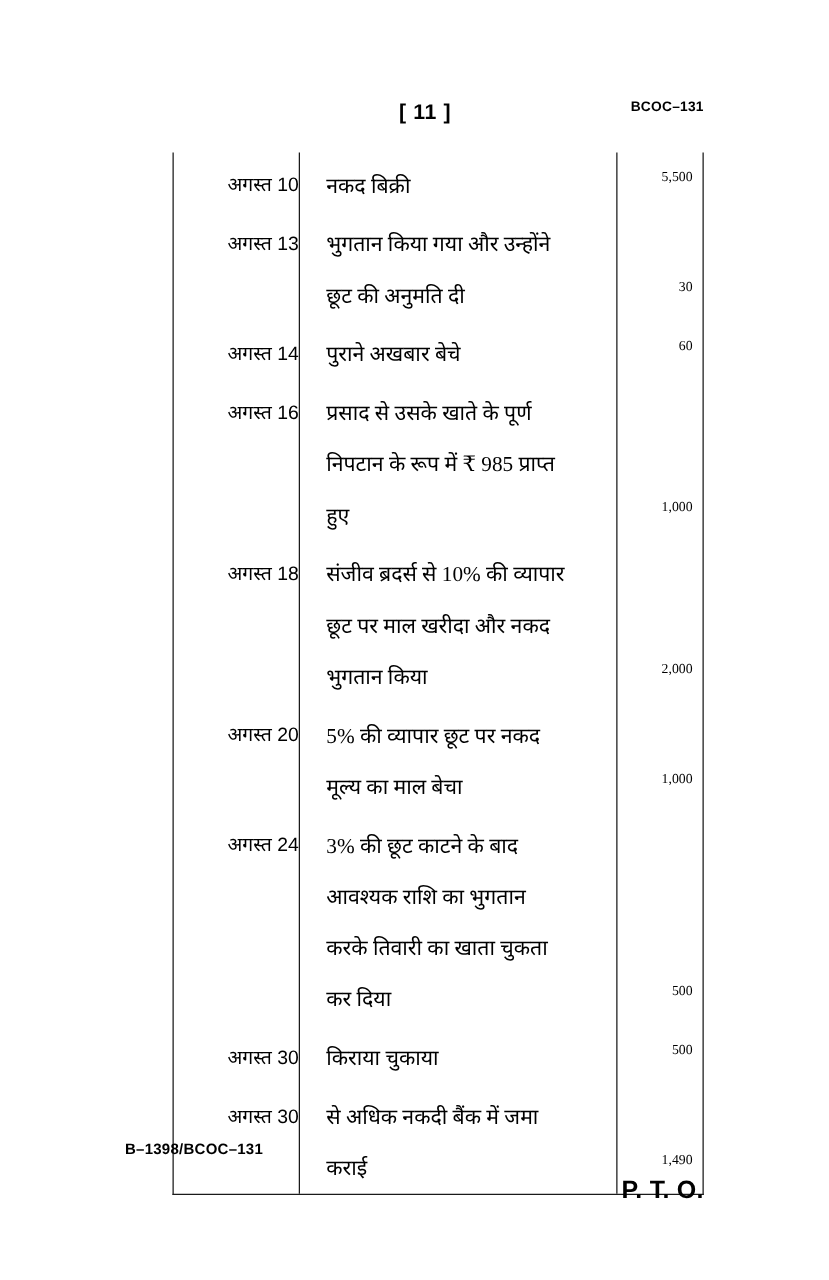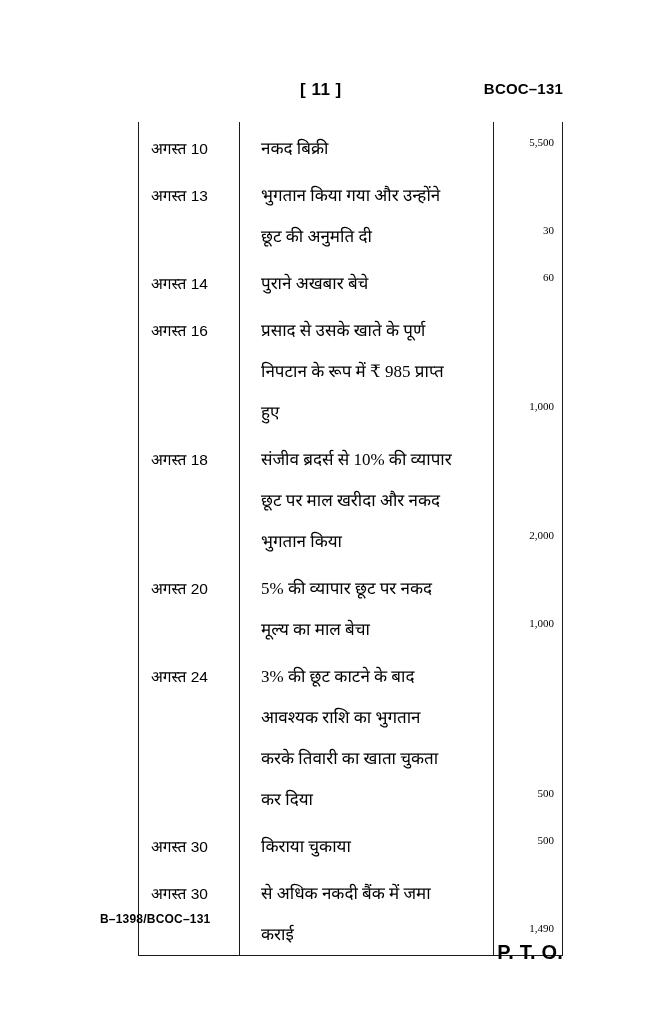--- a/index.html
+++ b/index.html
@@ -30,34 +30,34 @@
     left: 100px;
     top: 80px;
     width: 463px;
     height: 28px;
   }
   .page-number {
     position: absolute;
     left: 200px;
     top: 0;
     width: 80px;
-    text-align: left;
+    text-align: center;
     font-family: "Liberation Sans", "DejaVu Sans", sans-serif;
     font-weight: bold;
     font-size: 17px;
     letter-spacing: 0.5px;
   }
   .paper-code {
     position: absolute;
     right: 0;
     top: 0;
     text-align: right;
     font-family: "Liberation Sans", "DejaVu Sans", sans-serif;
     font-weight: bold;
-    font-size: 15px;
+    font-size: 11px;
     letter-spacing: 0.2px;
   }
 
   
   .ledger-table {
     position: absolute;
     left: 138px;
     top: 122px;
     width: 425px;
     border-left: 1.5px solid #1a1a1a;
@@ -95,20 +95,21 @@
     left: 0;
     top: 0;
     width: 100px;
     box-sizing: border-box;
     padding-left: 12px;
     padding-top: 6px;
     font-family: "Liberation Sans", "DejaVu Sans", sans-serif;
     font-size: 15.5px;
     line-height: 41px;
     white-space: nowrap;
+    text-align: right;
   }
   .cell-desc {
     margin-left: 100px;
     margin-right: 71px;
     box-sizing: border-box;
     padding-left: 22px;
     padding-top: 6px;
     padding-bottom: 0;
   }
   .desc-line {

